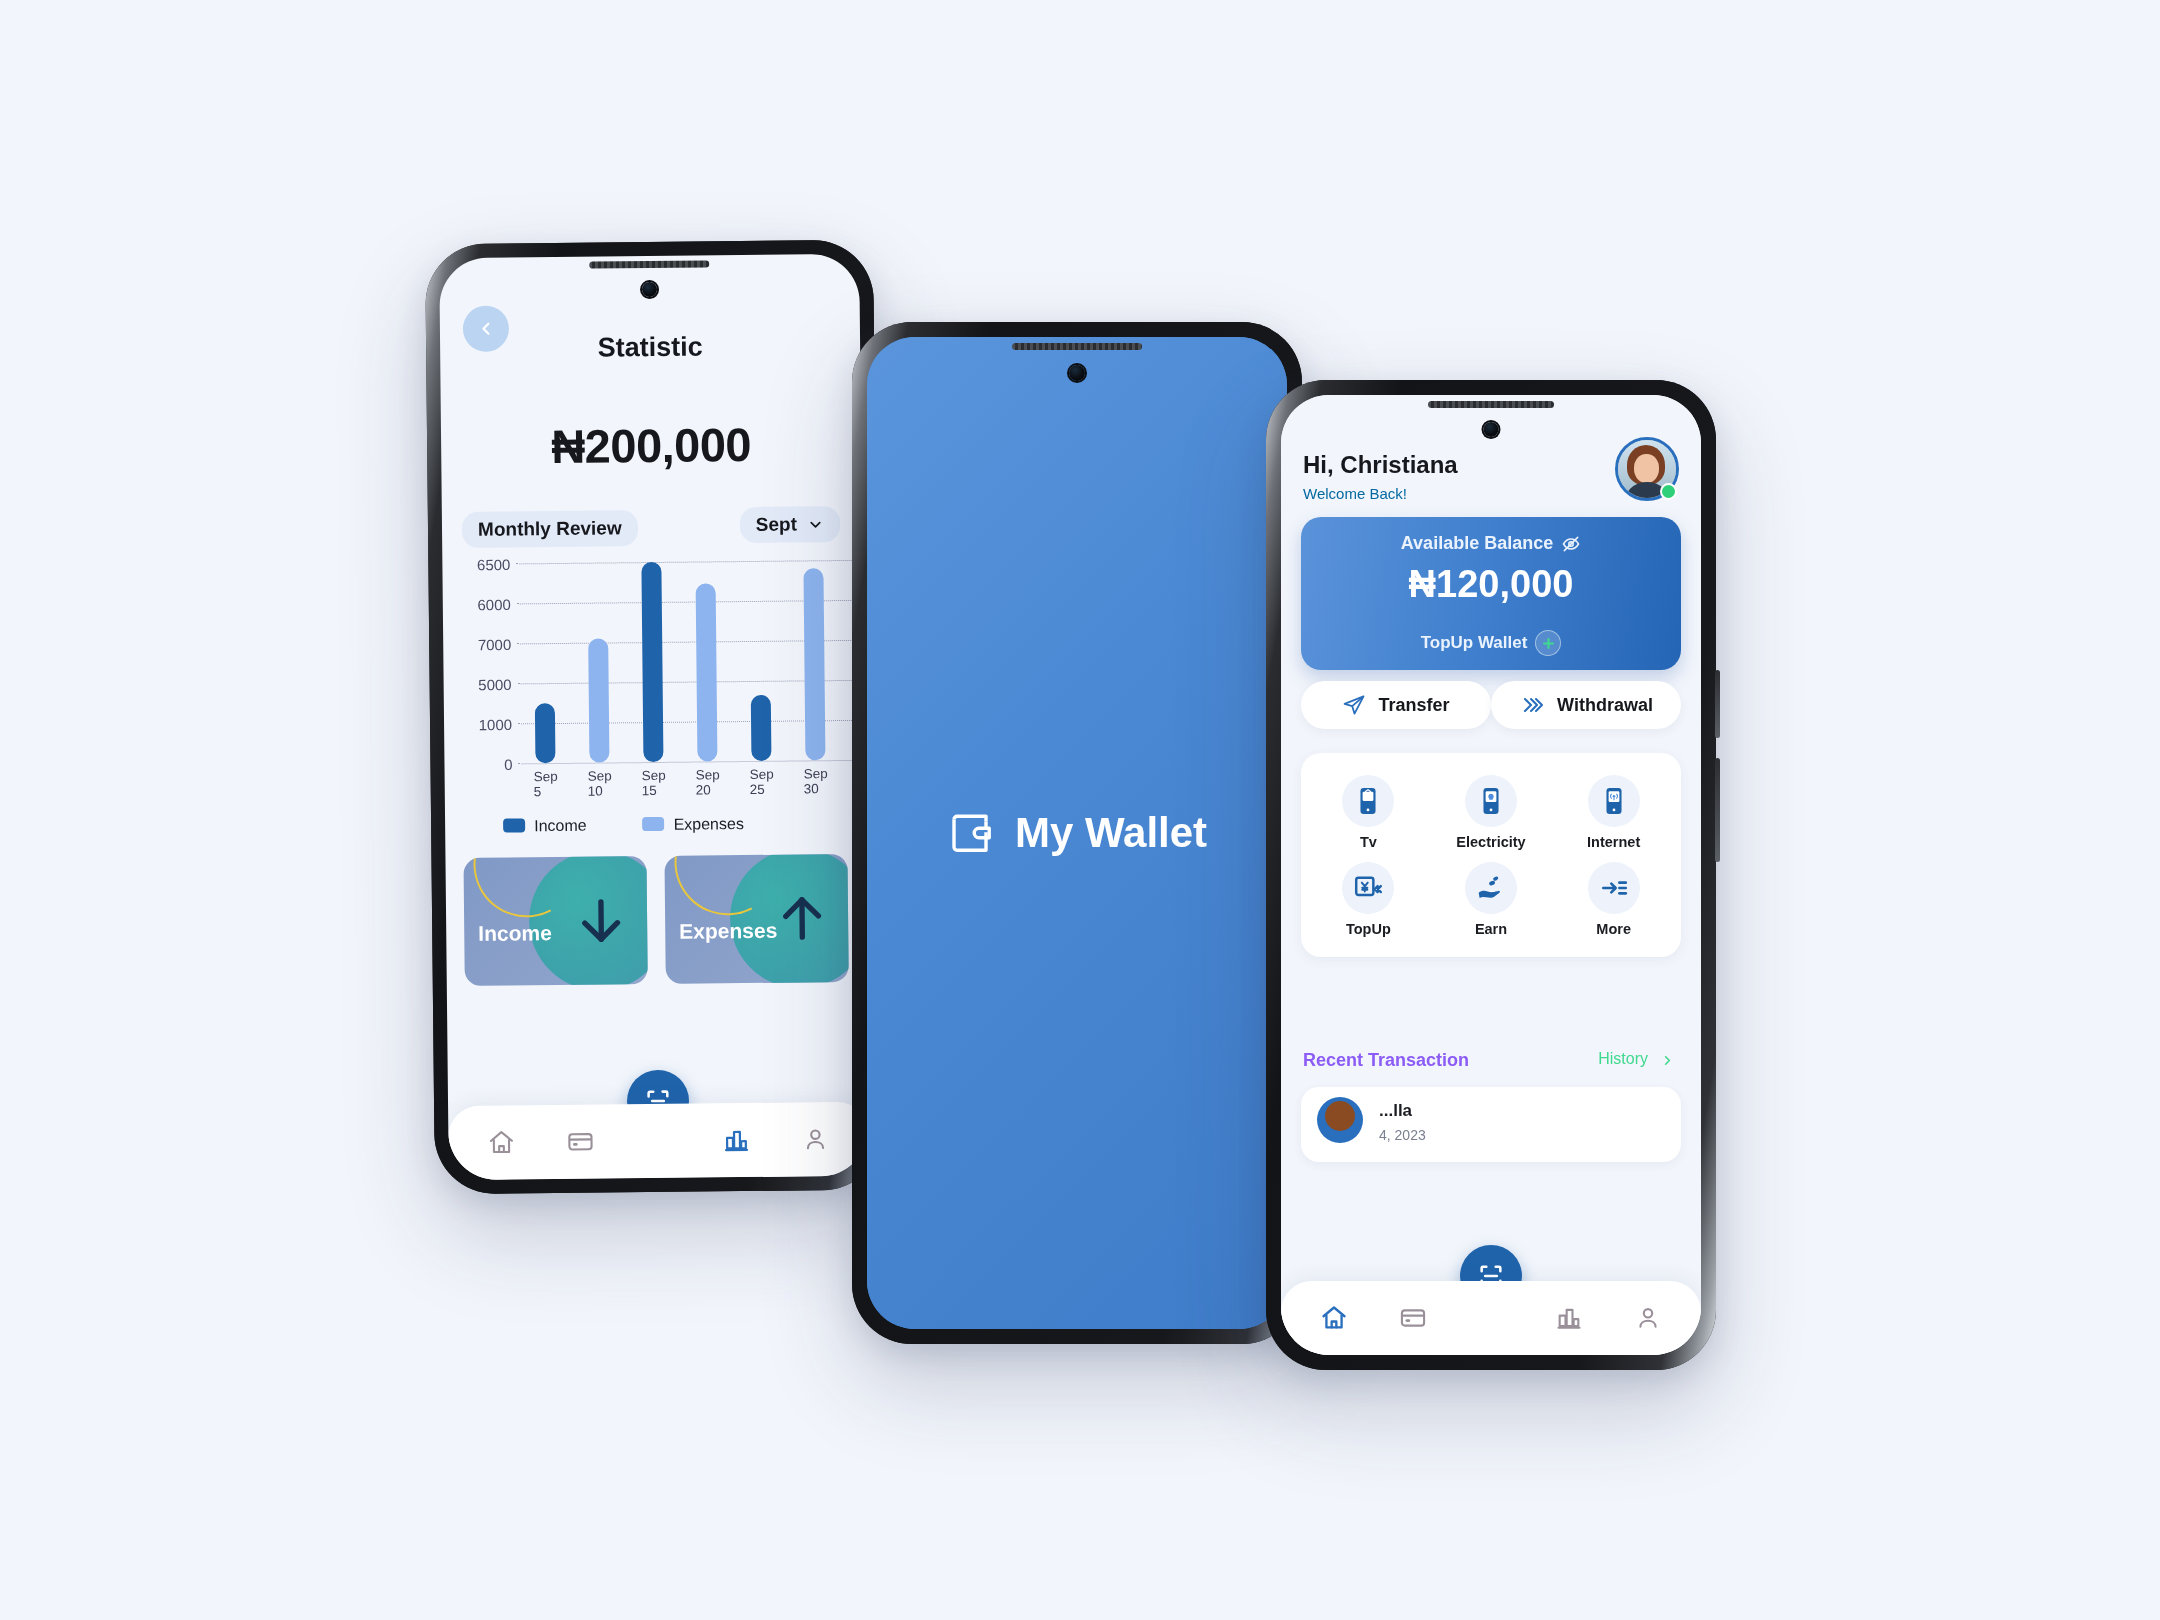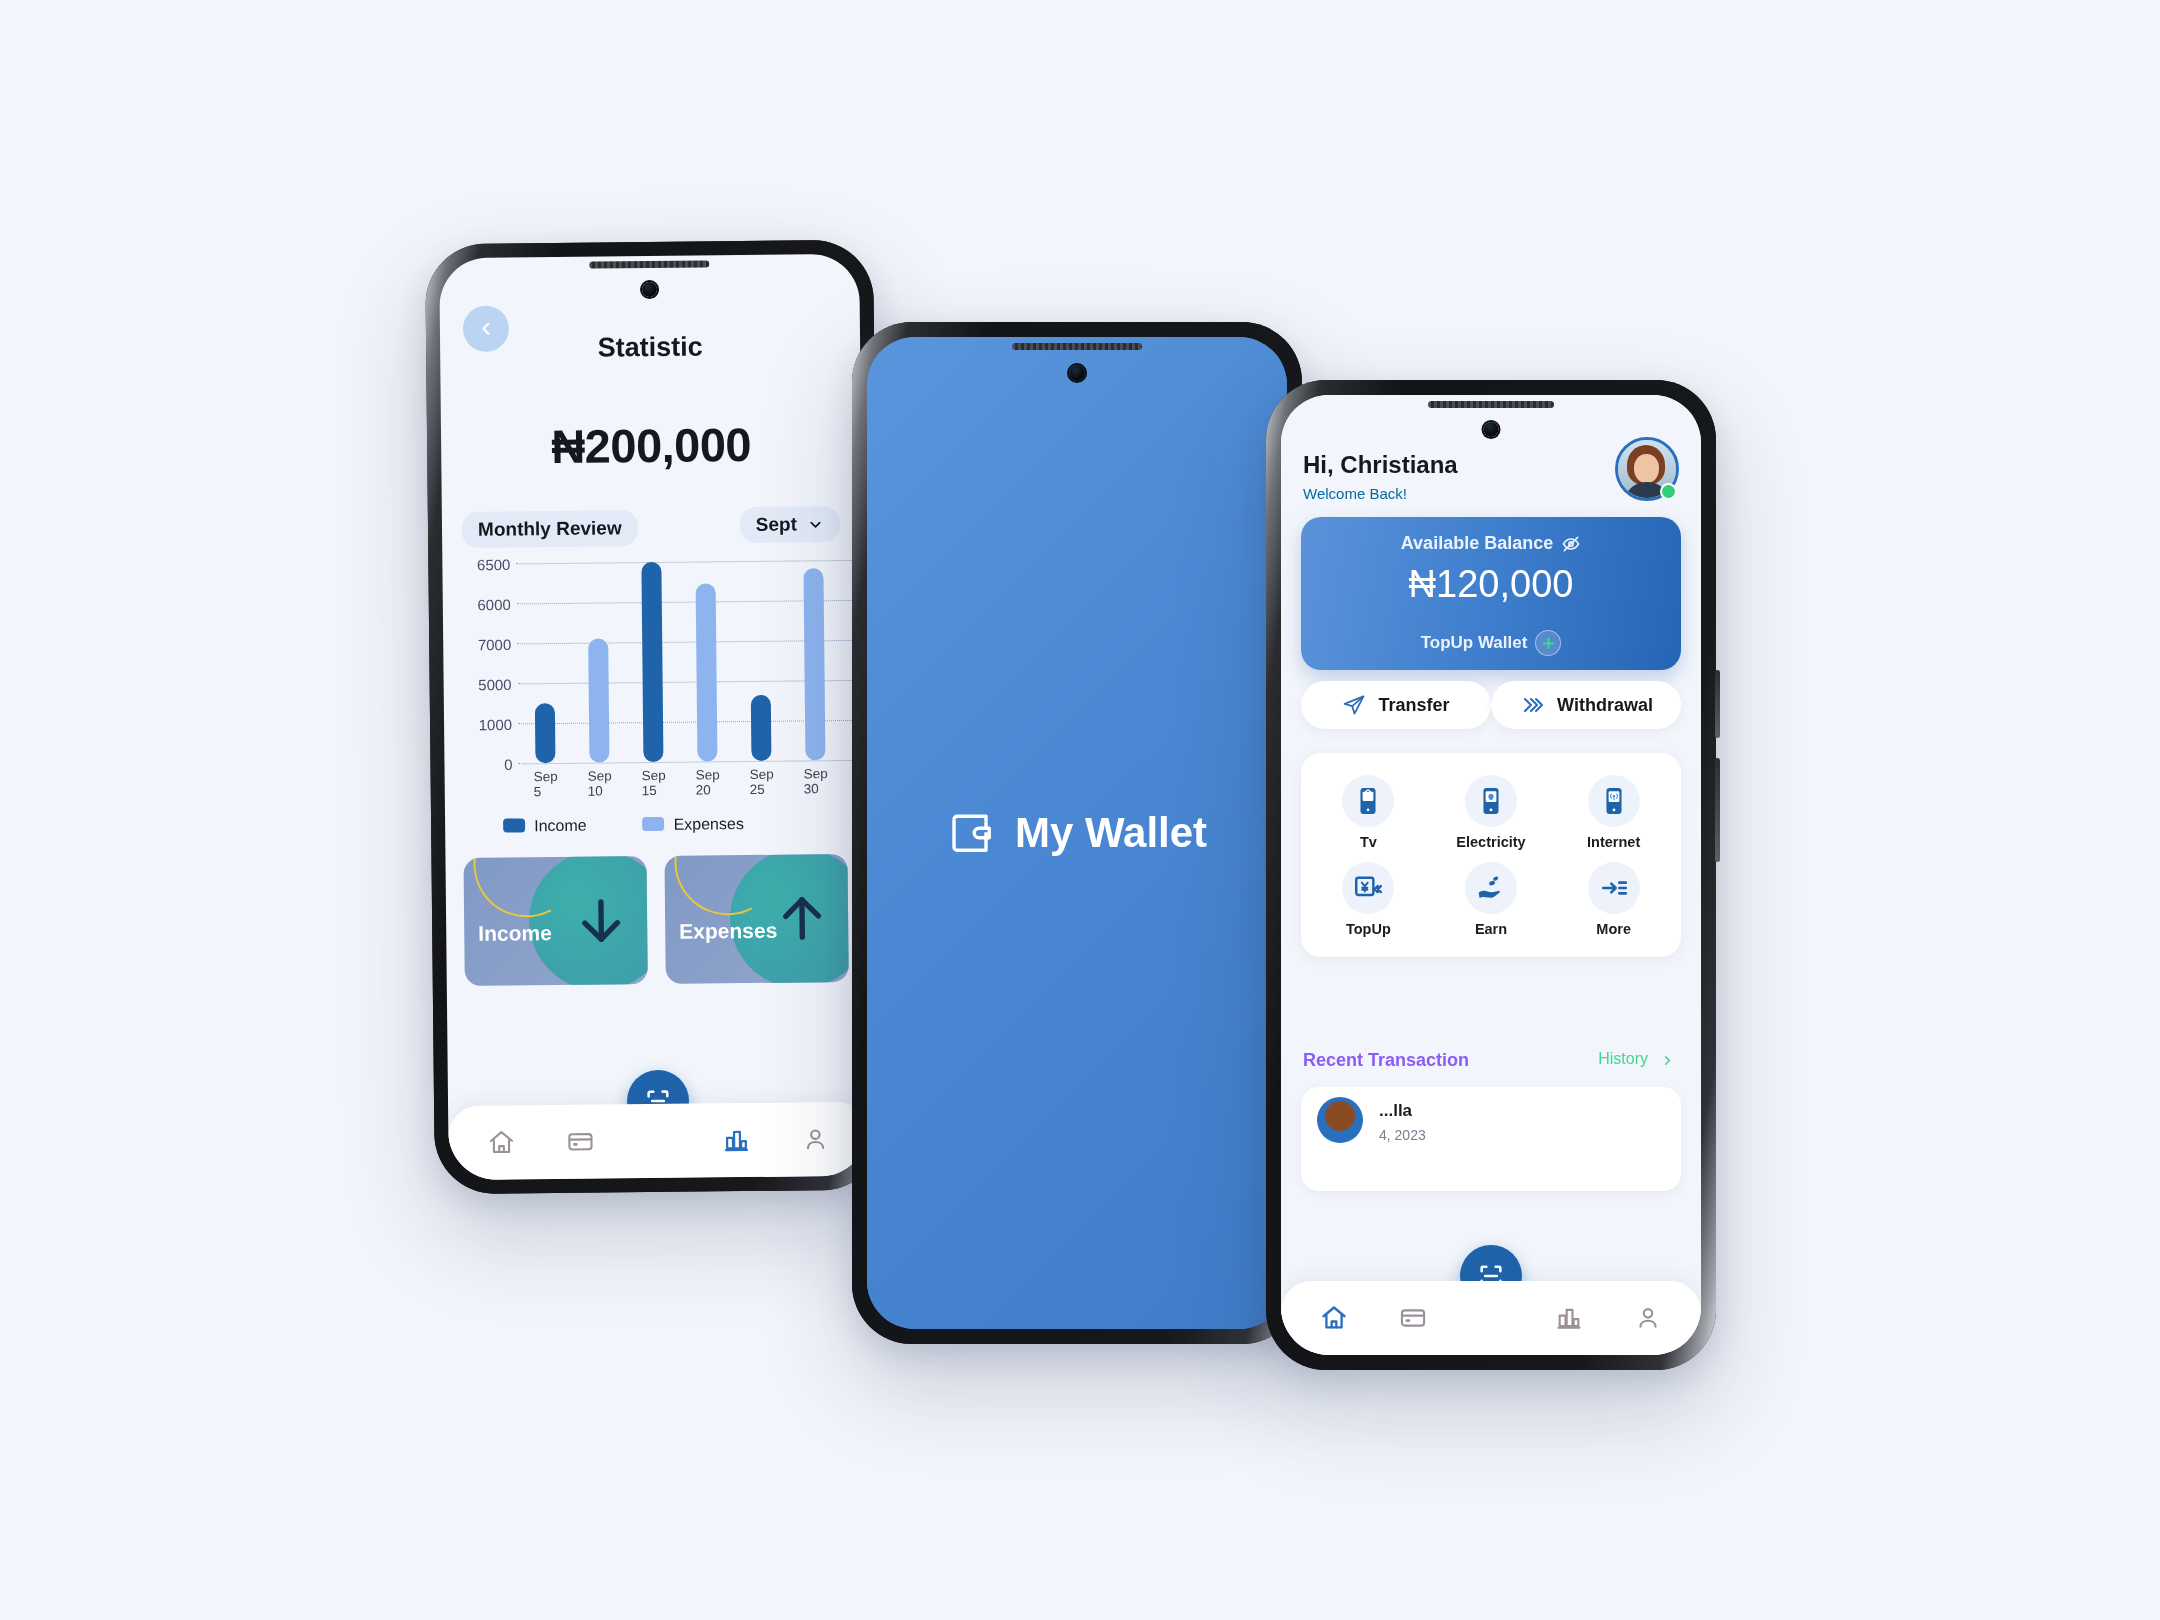--- a/index.html
+++ b/index.html
@@ -95,21 +95,21 @@
   .av-hair{position:absolute;left:9px;top:5px;width:38px;height:40px;border-radius:50% 50% 42% 42%;background:#7b4024;}
   .av-face{position:absolute;left:16px;top:14px;width:25px;height:29px;border-radius:48%;background:#f0c3a4;}
   .av-body{position:absolute;left:6px;bottom:-6px;width:46px;height:22px;border-radius:22px 22px 0 0;background:#2b3a4d;}
   .av-dot{position:absolute;right:1px;bottom:4px;width:13px;height:13px;border-radius:50%;background:#2fd07a;border:2px solid #fff;}
 
   .balcard{position:absolute;left:20px;right:20px;top:122px;height:153px;border-radius:20px;
      background:linear-gradient(100deg,#5b93da 0%,#3f7fcd 48%,#2565b5 100%);
      box-shadow:0 8px 18px rgba(46,96,170,.25);}
   .bal-t{position:absolute;left:0;right:0;top:16px;text-align:center;color:#eaf2fd;font-size:18px;font-weight:600;
      display:flex;align-items:center;justify-content:center;gap:8px;}
-  .bal-a{position:absolute;left:0;right:0;top:46px;text-align:center;color:#fff;font-size:38px;font-weight:400;}
+  .bal-a{position:absolute;left:0;right:0;top:46px;text-align:center;color:#fff;font-size:38px;font-weight:700;}
   .bal-b{position:absolute;left:0;right:0;bottom:14px;text-align:center;color:#eaf2fd;font-size:17px;font-weight:600;
      display:flex;align-items:center;justify-content:center;gap:8px;}
   .plusc{width:24px;height:24px;border-radius:50%;background:rgba(255,255,255,.16);
      border:1.5px solid rgba(255,255,255,.45);display:flex;align-items:center;justify-content:center;}
 
   .acts{position:absolute;left:20px;right:20px;top:286px;display:flex;}
   .actbtn{flex:1;height:48px;border-radius:24px;background:#fff;display:flex;align-items:center;
      justify-content:center;gap:12px;font-size:18px;font-weight:700;color:#16181d;
      box-shadow:0 3px 10px rgba(70,90,130,.07);}
 
@@ -118,21 +118,21 @@
   .grow{display:flex;}
   .gcell{flex:1;display:flex;flex-direction:column;align-items:center;gap:7px;padding:6px 0;}
   .gic{width:52px;height:52px;border-radius:50%;background:#edf2fb;display:flex;align-items:center;justify-content:center;}
   .glb{font-size:14.5px;color:#1b1d22;font-weight:bold;}
 
   .refer{position:absolute;left:20px;right:28px;top:578px;height:52px;border-radius:14px;background:#fff;
      display:flex;align-items:center;gap:16px;padding-left:20px;font-size:18px;font-weight:700;color:#16181d;
      box-shadow:0 3px 10px rgba(70,90,130,.07);}
   .rt{position:absolute;left:22px;top:655px;font-size:18px;font-weight:700;color:#8b5cf6;}
   .hist{position:absolute;right:26px;top:655px;font-size:16px;color:#3ed98f;display:flex;align-items:flex-end;gap:12px;}
-  .txrow{position:absolute;left:20px;right:20px;top:692px;height:104px;border-radius:18px;background:#fff;
+  .txrow{position:absolute;left:20px;right:20px;top:692px;height:75px;border-radius:18px;background:#fff;
      box-shadow:0 3px 10px rgba(70,90,130,.07);overflow:hidden;}
   .txav{position:absolute;left:16px;top:10px;width:46px;height:46px;border-radius:50%;overflow:hidden;background:#2a6fbd;}
   .txav .h{position:absolute;left:8px;top:4px;width:30px;height:30px;border-radius:50%;background:#8a4a22;}
   .txn{position:absolute;left:78px;top:14px;font-size:17px;font-weight:700;color:#1b1d22;}
   .txd{position:absolute;left:78px;top:40px;font-size:14px;color:#7b8090;}
 </style>
 </head>
 <body>
 
 <div class="stage">

